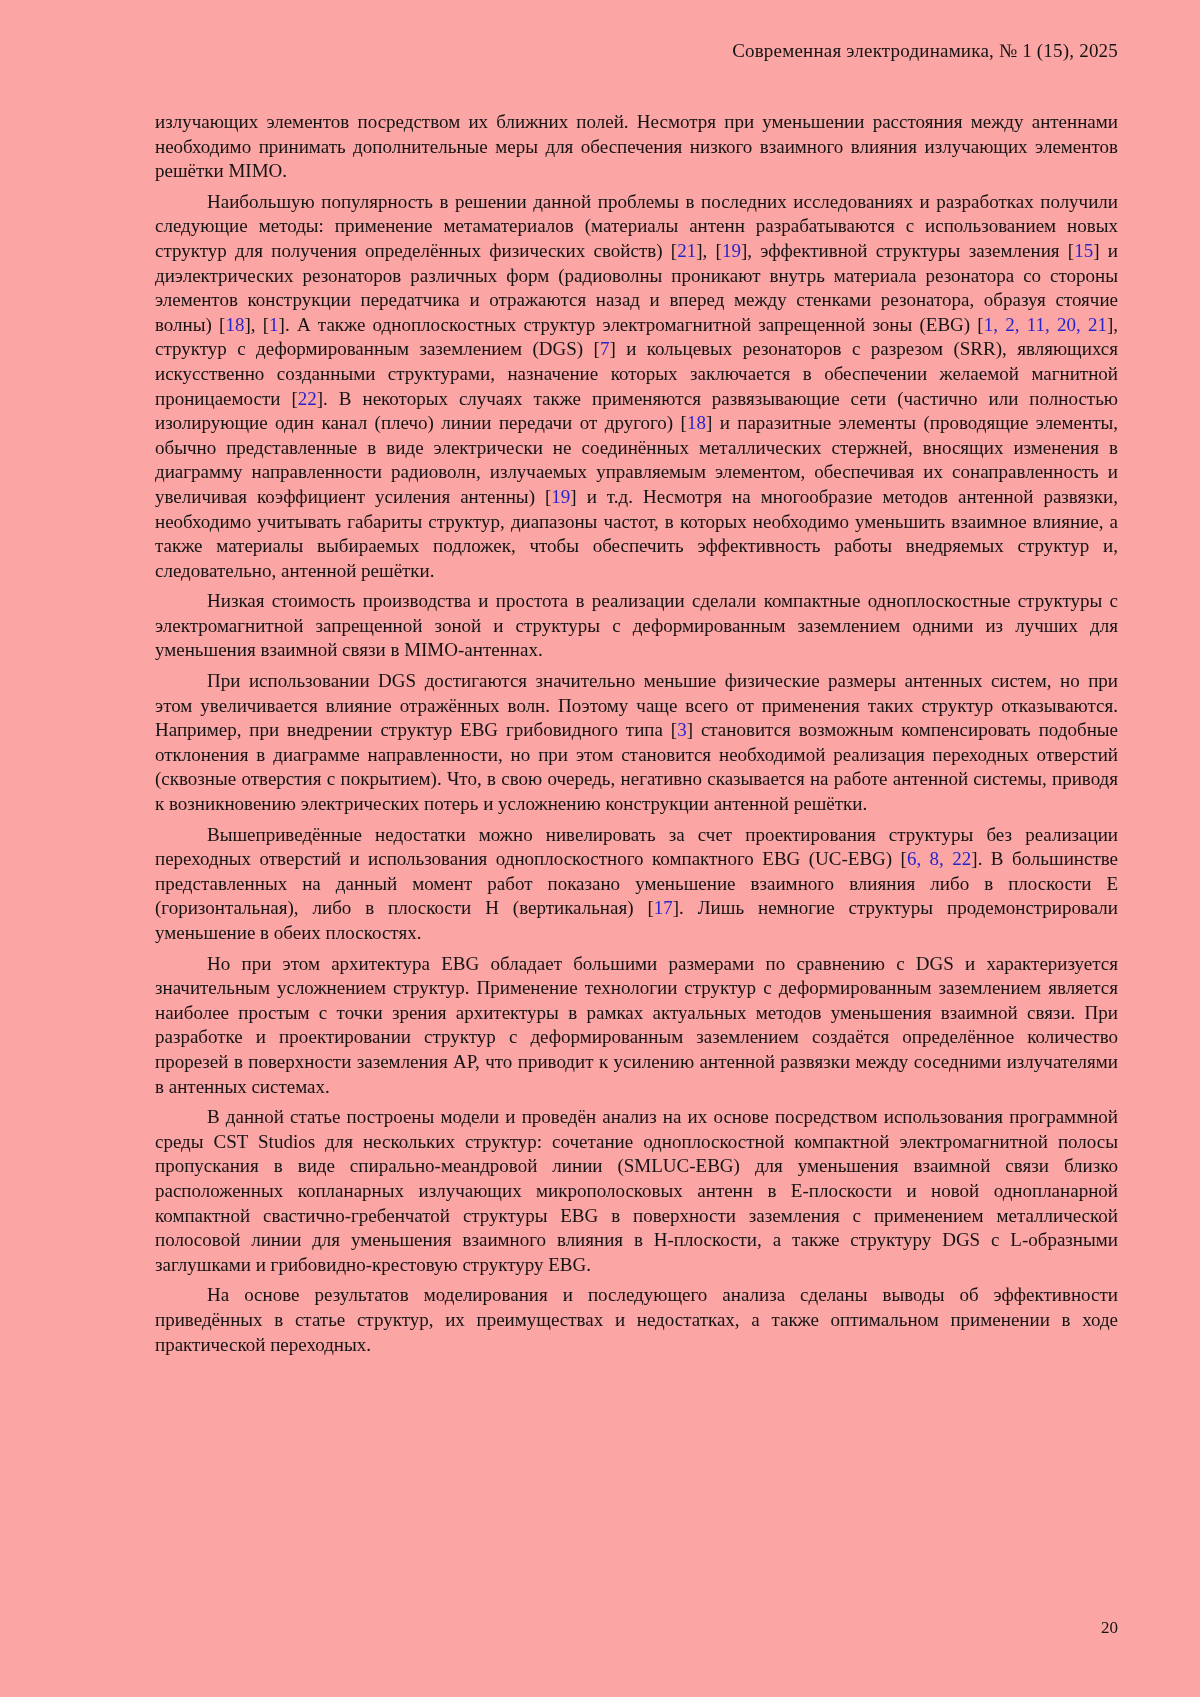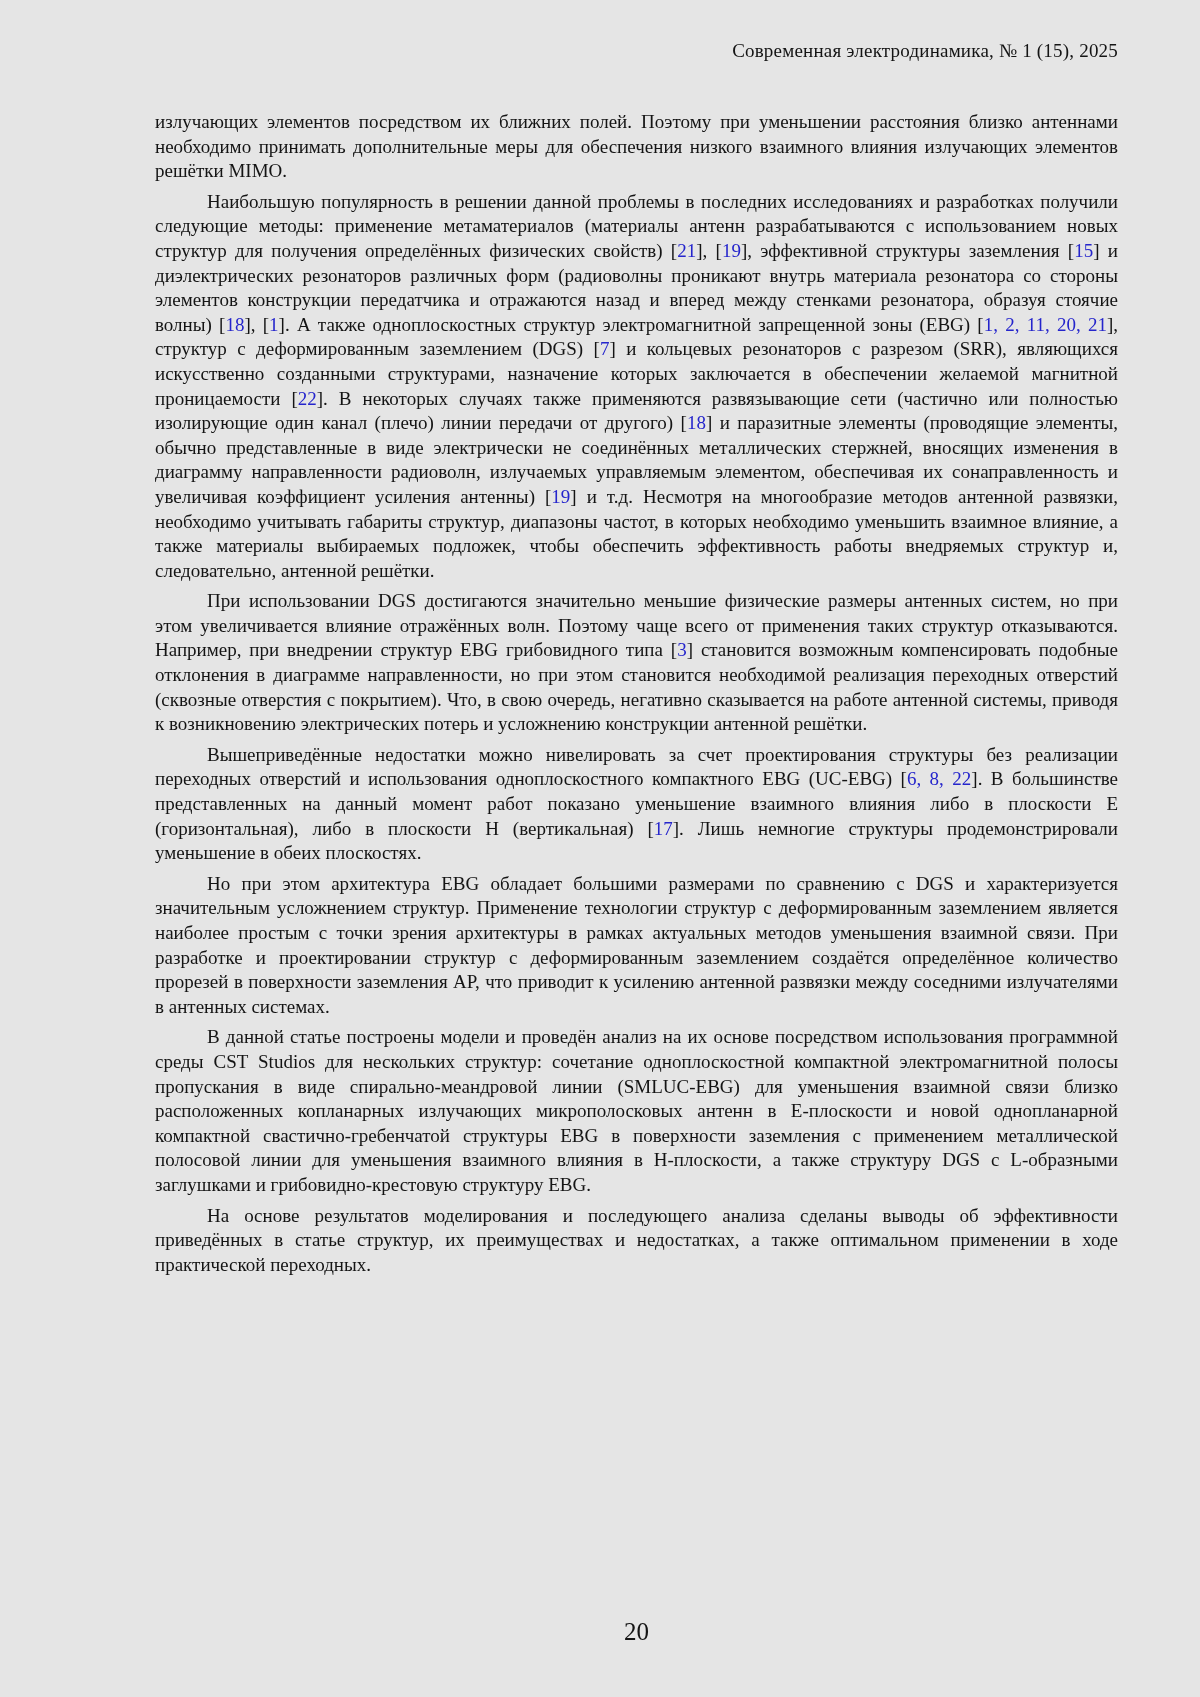--- a/index.html
+++ b/index.html
@@ -7,21 +7,21 @@
   html, body { margin: 0; padding: 0; }
   body {
     width: 1200px; height: 1697px;
     background: #ffffff;
     font-family: "Liberation Serif", serif;
     color: var(--text-color);
     position: relative;
   }
   .page {
     position: absolute; inset: 0;
-    background: #e5e5e5;
+    background: #fca5a5;
   }
   .journal-header {
     position: absolute;
     top: 40px; right: 82px;
     font-size: 19px;
     letter-spacing: 0.2px;
     color: var(--text-color);
     text-align: right;
   }
   .article-body {
@@ -37,34 +37,35 @@
     margin: 0 0 6px 0;
     text-indent: 52px;
   }
   .article-body p.para.noindent { text-indent: 0; }
   .cite { color: var(--text-color); white-space: nowrap; }
   .cite .cite-num { color: var(--link-color); }
   .page-footer {
     position: absolute;
     left: 155px; top: 1618px;
     width: 963px;
-    text-align: center;
-    font-size: 25px;
+    text-align: right;
+    font-size: 17px;
     color: var(--text-color);
   }
 </style>
 </head>
 <body>
 
 <div class="page">
   <div class="journal-header">Современная электродинамика, № 1 (15), 2025</div>
 
   <div class="article-body" id="article-body">
-      <p class="para noindent">излучающих элементов посредством их ближних полей. Поэтому при уменьшении расстояния близко антеннами необходимо принимать дополнительные меры для обеспечения низкого взаимного влияния излучающих элементов решётки MIMO.</p>
+      <p class="para noindent">излучающих элементов посредством их ближних полей. Несмотря при уменьшении расстояния между антеннами необходимо принимать дополнительные меры для обеспечения низкого взаимного влияния излучающих элементов решётки MIMO.</p>
       <p class="para">Наибольшую популярность в решении данной проблемы в последних исследованиях и разработках получили следующие методы: применение метаматериалов (материалы антенн разрабатываются с использованием новых структур для получения определённых физических свойств) <span class="cite">[<span class="cite-num">21</span>]</span>, <span class="cite">[<span class="cite-num">19</span>]</span>, эффективной структуры заземления <span class="cite">[<span class="cite-num">15</span>]</span> и диэлектрических резонаторов различных форм (радиоволны проникают внутрь материала резонатора со стороны элементов конструкции передатчика и отражаются назад и вперед между стенками резонатора, образуя стоячие волны) <span class="cite">[<span class="cite-num">18</span>]</span>, <span class="cite">[<span class="cite-num">1</span>]</span>. А также одноплоскостных структур электромагнитной запрещенной зоны (EBG) <span class="cite">[<span class="cite-num">1, 2, 11, 20, 21</span>]</span>, структур с деформированным заземлением (DGS) <span class="cite">[<span class="cite-num">7</span>]</span> и кольцевых резонаторов с разрезом (SRR), являющихся искусственно созданными структурами, назначение которых заключается в обеспечении желаемой магнитной проницаемости <span class="cite">[<span class="cite-num">22</span>]</span>. В некоторых случаях также применяются развязывающие сети (частично или полностью изолирующие один канал (плечо) линии передачи от другого) <span class="cite">[<span class="cite-num">18</span>]</span> и паразитные элементы (проводящие элементы, обычно представленные в виде электрически не соединённых металлических стержней, вносящих изменения в диаграмму направленности радиоволн, излучаемых управляемым элементом, обеспечивая их сонаправленность и увеличивая коэффициент усиления антенны) <span class="cite">[<span class="cite-num">19</span>]</span> и т.д. Несмотря на многообразие методов антенной развязки, необходимо учитывать габариты структур, диапазоны частот, в которых необходимо уменьшить взаимное влияние, а также материалы выбираемых подложек, чтобы обеспечить эффективность работы внедряемых структур и, следовательно, антенной решётки.</p>
+      <p class="para">Низкая стоимость производства и простота в реализации сделали компактные одноплоскостные структуры с электромагнитной запрещенной зоной и структуры с деформированным заземлением одними из лучших для уменьшения взаимной связи в MIMO-антеннах.</p>
       <p class="para">При использовании DGS достигаются значительно меньшие физические размеры антенных систем, но при этом увеличивается влияние отражённых волн. Поэтому чаще всего от применения таких структур отказываются. Например, при внедрении структур EBG грибовидного типа <span class="cite">[<span class="cite-num">3</span>]</span> становится возможным компенсировать подобные отклонения в диаграмме направленности, но при этом становится необходимой реализация переходных отверстий (сквозные отверстия с покрытием). Что, в свою очередь, негативно сказывается на работе антенной системы, приводя к возникновению электрических потерь и усложнению конструкции антенной решётки.</p>
       <p class="para">Вышеприведённые недостатки можно нивелировать за счет проектирования структуры без реализации переходных отверстий и использования одноплоскостного компактного EBG (UC-EBG) <span class="cite">[<span class="cite-num">6, 8, 22</span>]</span>. В большинстве представленных на данный момент работ показано уменьшение взаимного влияния либо в плоскости E (горизонтальная), либо в плоскости H (вертикальная) <span class="cite">[<span class="cite-num">17</span>]</span>. Лишь немногие структуры продемонстрировали уменьшение в обеих плоскостях.</p>
       <p class="para">Но при этом архитектура EBG обладает большими размерами по сравнению с DGS и характеризуется значительным усложнением структур. Применение технологии структур с деформированным заземлением является наиболее простым с точки зрения архитектуры в рамках актуальных методов уменьшения взаимной связи. При разработке и проектировании структур с деформированным заземлением создаётся определённое количество прорезей в поверхности заземления АР, что приводит к усилению антенной развязки между соседними излучателями в антенных системах.</p>
       <p class="para">В данной статье построены модели и проведён анализ на их основе посредством использования программной среды CST Studios для нескольких структур: сочетание одноплоскостной компактной электромагнитной полосы пропускания в виде спирально-меандровой линии (SMLUC-EBG) для уменьшения взаимной связи близко расположенных копланарных излучающих микрополосковых антенн в E-плоскости и новой однопланарной компактной свастично-гребенчатой структуры EBG в поверхности заземления с применением металлической полосовой линии для уменьшения взаимного влияния в H-плоскости, а также структуру DGS с L-образными заглушками и грибовидно-крестовую структуру EBG.</p>
       <p class="para">На основе результатов моделирования и последующего анализа сделаны выводы об эффективности приведённых в статье структур, их преимуществах и недостатках, а также оптимальном применении в ходе практической переходных.</p>
     </div>
 
   <div class="page-footer">20</div>
 </div>
 

